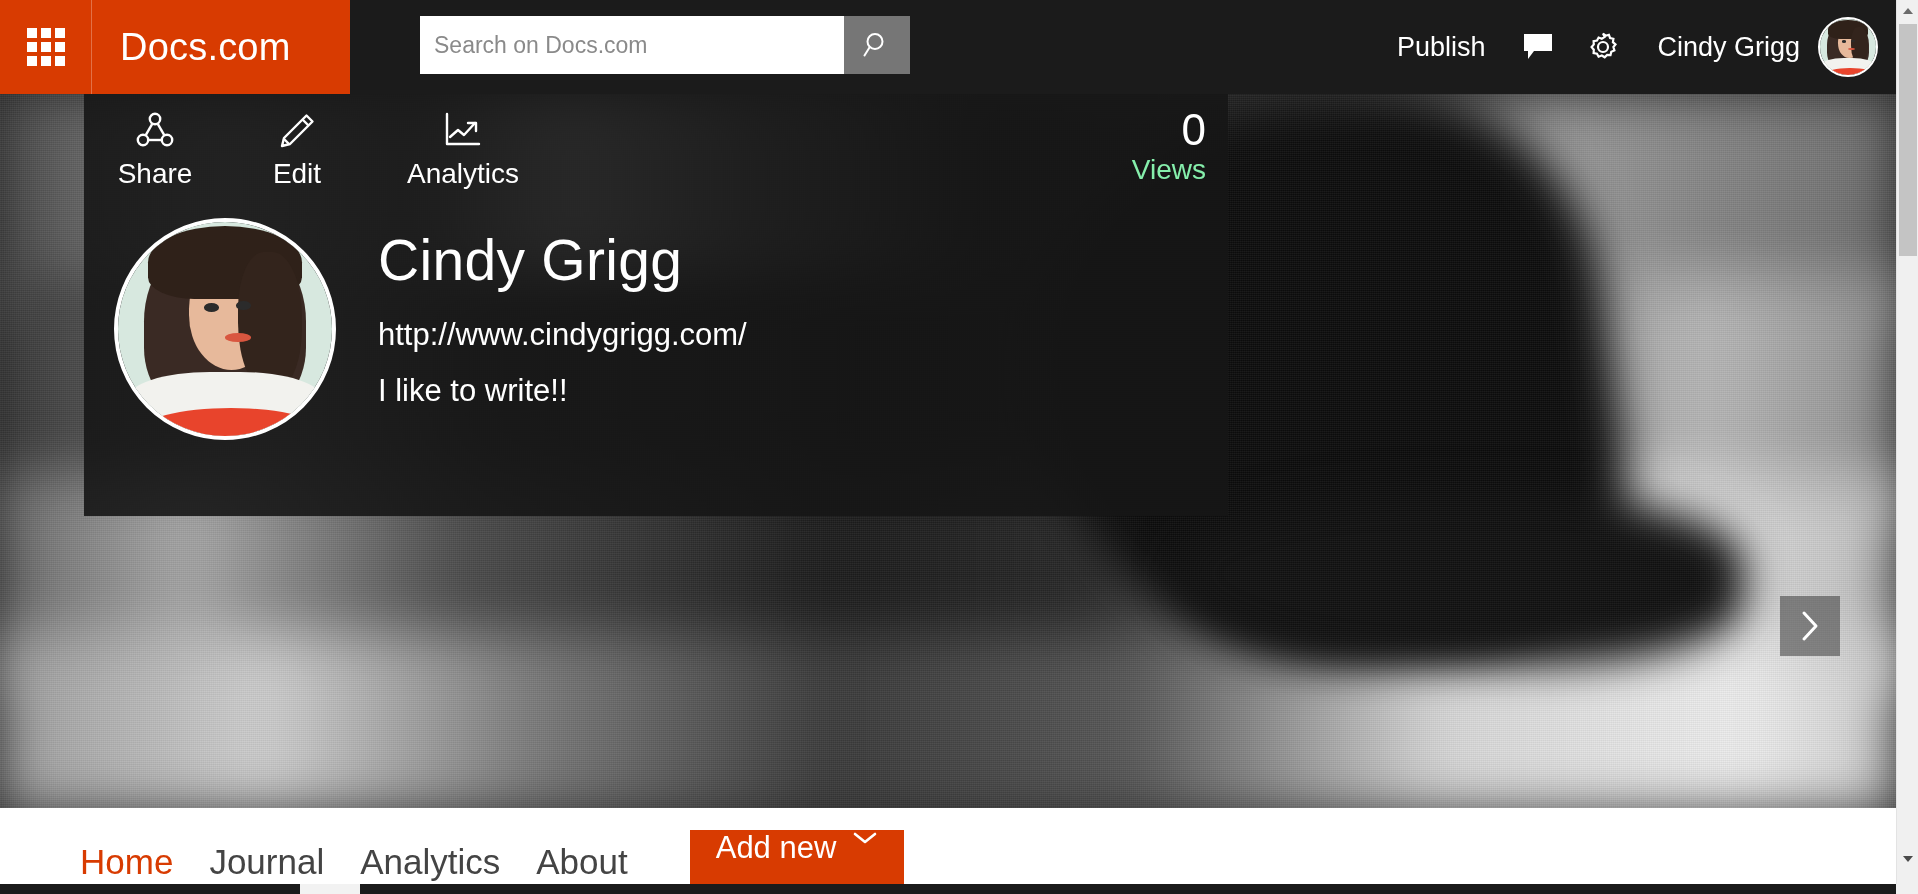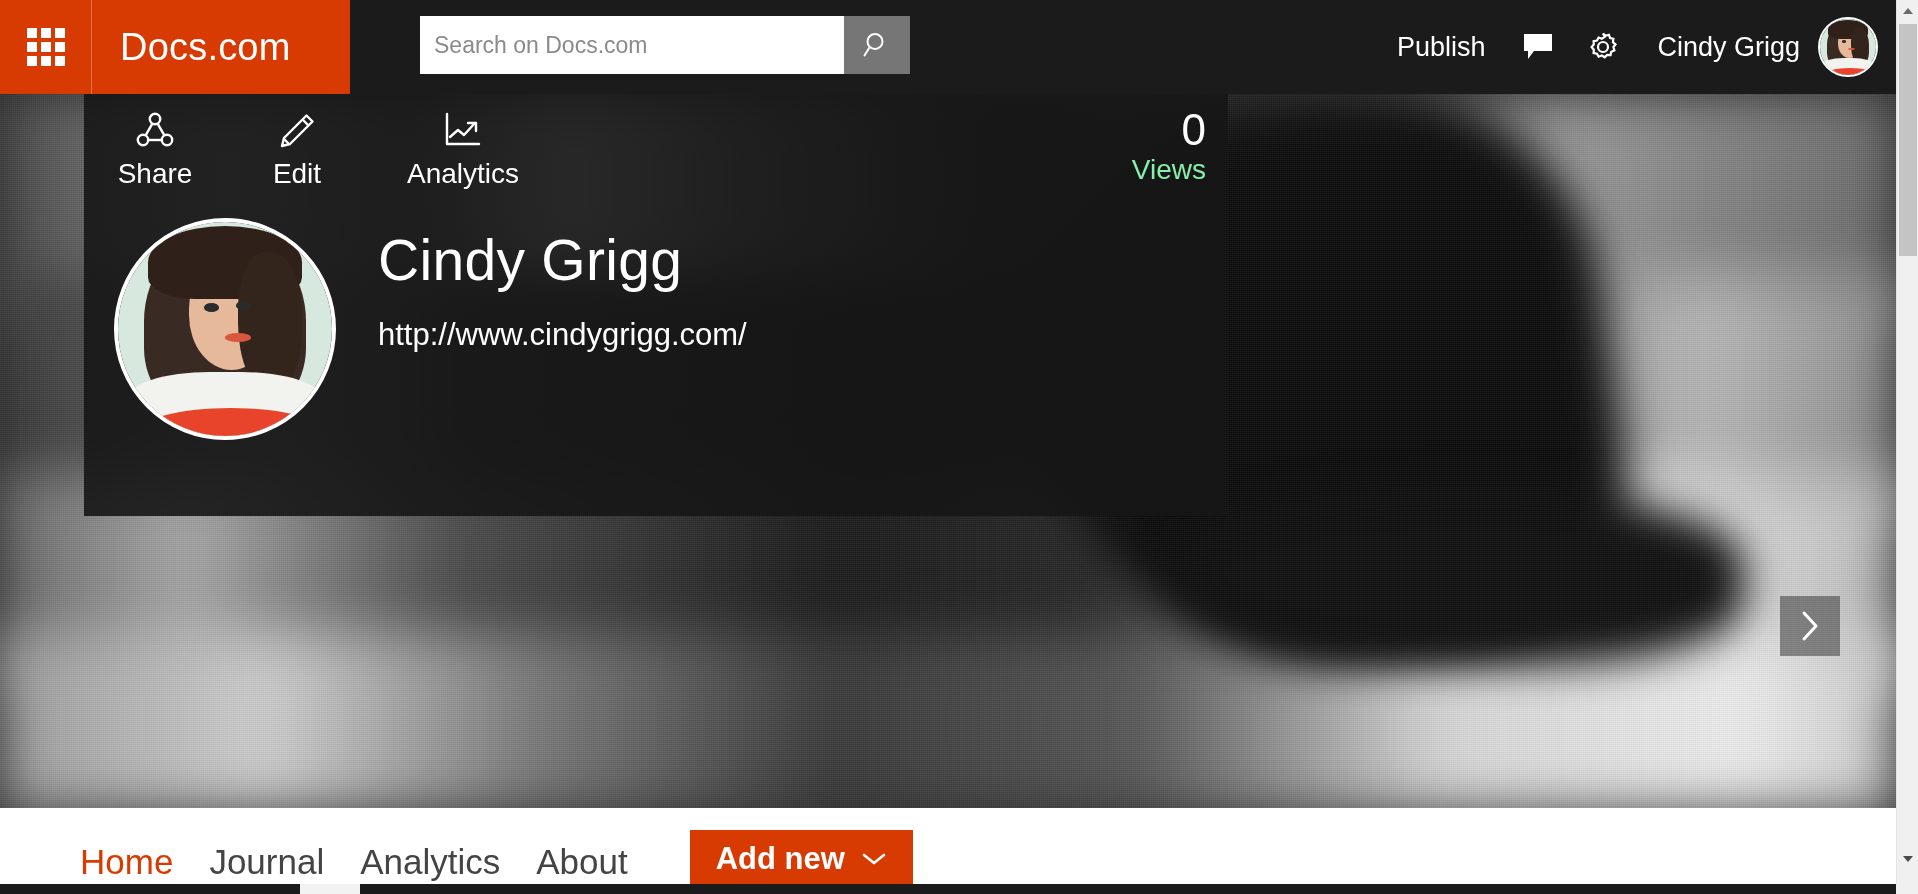--- a/index.html
+++ b/index.html
@@ -250,22 +250,22 @@
     line-height: 52px; cursor: pointer; white-space: nowrap;
     text-decoration: none;
   }
   .navlink.active { color: #d83b01; }
   .addnew {
     margin-left: 62px;
     background: #d83b01; color: #ffffff;
     border: none; outline: none;
     height: 58px; padding: 0 26px;
     font-family: "Liberation Sans", sans-serif;
-    font-size: 31px; font-weight: 700;
-    display: inline-flex; align-items: center; gap: 16px;
+    font-size: 31px; font-weight: 400;
+    display: inline-flex; align-items: flex-start; gap: 16px;
     cursor: pointer;
   }
 
   
   .vscroll {
     position: absolute; right: 0; top: 0;
     width: 22px; height: 894px;
     background: #f0f0f0;
     border-left: 1px solid #e3e3e3;
   }
@@ -439,20 +439,21 @@
             <div class="eye" style="left:55%; top:37%;"></div>
             <div class="lips"></div>
             <div class="shirt"></div>
             <div class="swoosh"></div>
           </div>
         </div>
 
         <div class="identity">
           <h1>Cindy Grigg</h1>
           <a class="site" href="#">http://www.cindygrigg.com/</a>
+          <div class="bio">I like to write!!</div>
         </div>
       </div>
     </div>
 
     <div class="carousel-next" style="top:502px;">
       <svg width="24" height="34" viewBox="0 0 24 34">
         <path d="M6 4 L18 17 L6 30" fill="none" stroke="#ffffff" stroke-width="3" stroke-linecap="round" stroke-linejoin="round"></path>
       </svg>
     </div>
   </div>

